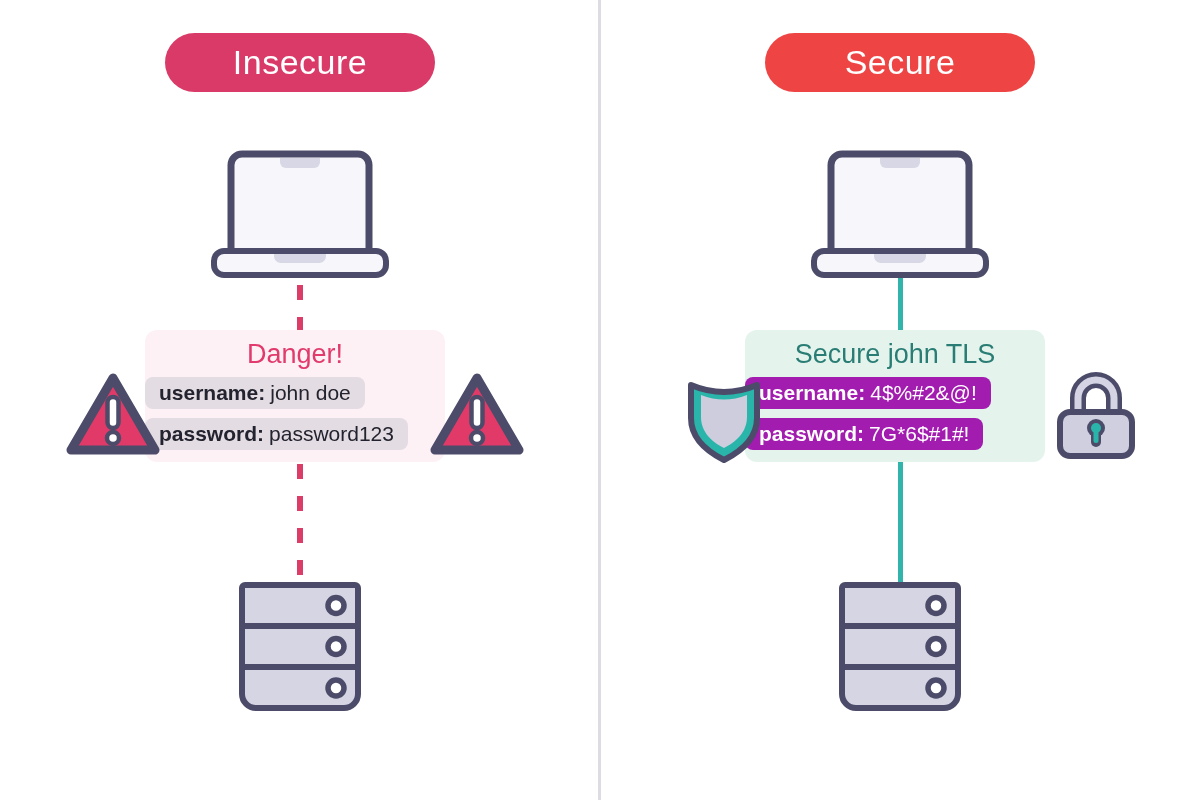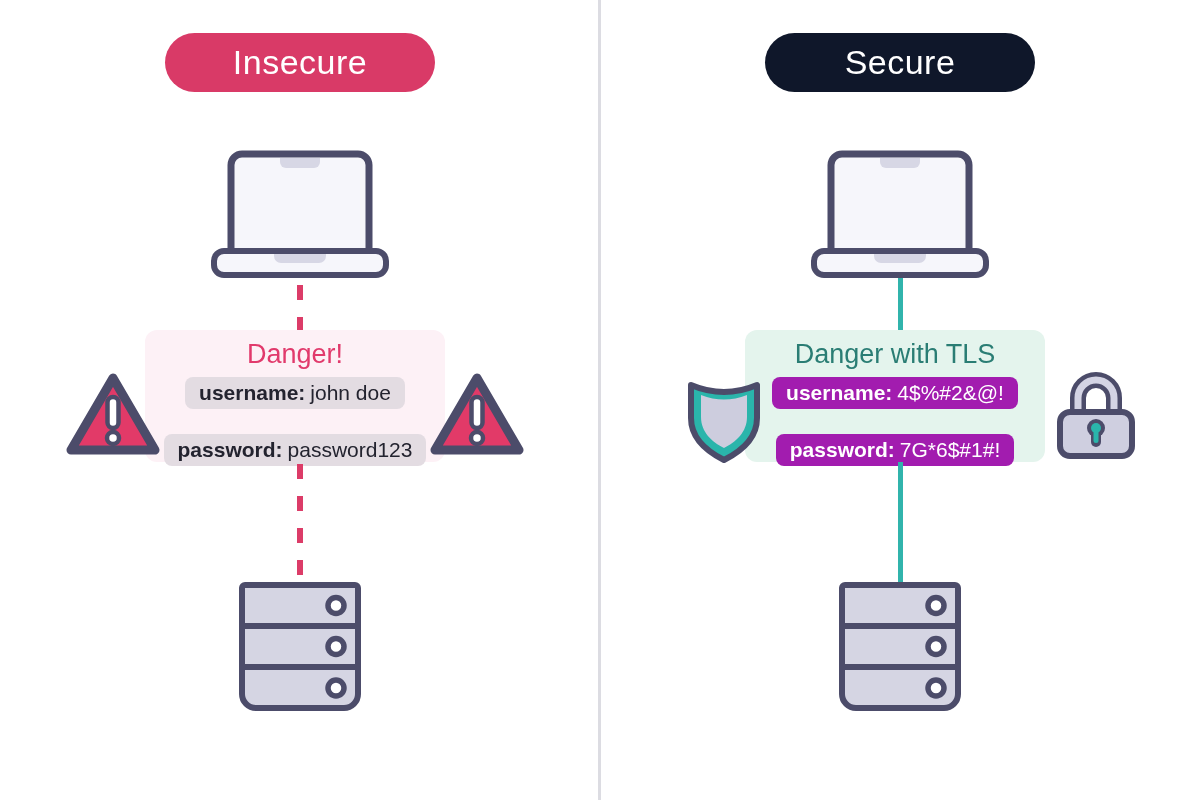--- a/index.html
+++ b/index.html
@@ -8,37 +8,37 @@
     font-family:"Liberation Sans", sans-serif; overflow:hidden;text-decoration:underline;
   }
   .divider { position:absolute; left:598px; top:0; width:3px; height:800px; background:#dcdce2; }
 
   .badge {
     position:absolute; width:270px; height:59px; border-radius:30px;
     display:flex; align-items:center; justify-content:center;
     color:#ffffff; font-size:34px; font-weight:500; letter-spacing:0.5px;
   }
   .badge-pink { left:165px; top:33px; background:#d93a67; }
-  .badge-teal { left:765px; top:33px; background:#0f172a; }
+  .badge-teal { left:765px; top:33px; background:#ef4444; }
 
   .icon-abs { position:absolute; line-height:0; }
 
   .vline { position:absolute; }
   .vline.pink { width:6px; background:repeating-linear-gradient(to bottom,#dc3c68 0 15px,transparent 15px 32px); }
   .vline.teal { width:5px; background:#31b4ac; }
 
   .msgbox {
     position:absolute; width:300px; height:132px; border-radius:12px; text-align:center;
   }
   .msgbox.pink { left:145px; top:330px; background:#fdf1f6; }
   .msgbox.mint { left:745px; top:330px; background:#e4f4ed; }
   .msg-title { font-size:27px; font-weight:500; padding-top:9px; }
   .msgbox.pink .msg-title { color:#e13a6c; }
   .msgbox.mint .msg-title { color:#2a7d74; }
-  .rows { margin-top:7px; display:flex; flex-direction:column; align-items:center; gap:25px; }
+  .rows { margin-top:7px; display:flex; flex-direction:column; align-items:flex-start; gap:9px; }
   .row { display:inline-block; font-size:21px; padding:4px 14px; border-radius:8px; white-space:nowrap; }
   .row b { font-weight:700; margin-right:5px; }
   .row-light { background:#e3dce2; color:#23232f; }
   .row-dark  { background:#a21caf; color:#ffffff; }
 </style>
 </head>
 <body>
 
 <div class="canvas">
 
@@ -104,21 +104,21 @@
       <rect x="21" y="5" width="138" height="106" rx="11" fill="#f6f6fb" stroke="#4c4c6a" stroke-width="7"></rect>
       <path d="M70,9 h40 v4 a6,6 0 0 1 -6,6 h-28 a6,6 0 0 1 -6,-6 z" fill="#d7d7e5"></path>
       <rect x="4" y="102" width="172" height="24" rx="10" fill="#f6f6fb" stroke="#4c4c6a" stroke-width="6"></rect>
       <path d="M64,105 h52 v2 a7,7 0 0 1 -7,7 h-38 a7,7 0 0 1 -7,-7 z" fill="#d7d7e5"></path>
     </svg>
   </div>
 
   <div class="vline teal" style="left:898px; top:278px; height:52px;"></div>
 
   <div class="msgbox mint">
-    <div class="msg-title">Danger with TLS</div>
+    <div class="msg-title">Secure john TLS</div>
     <div class="rows">
       <div class="row row-dark">
         <b>username:</b><span>4$%#2&amp;@!</span>
       </div>
       <div class="row row-dark">
         <b>password:</b><span>7G*6$#1#!</span>
       </div>
     </div>
   </div>
 

